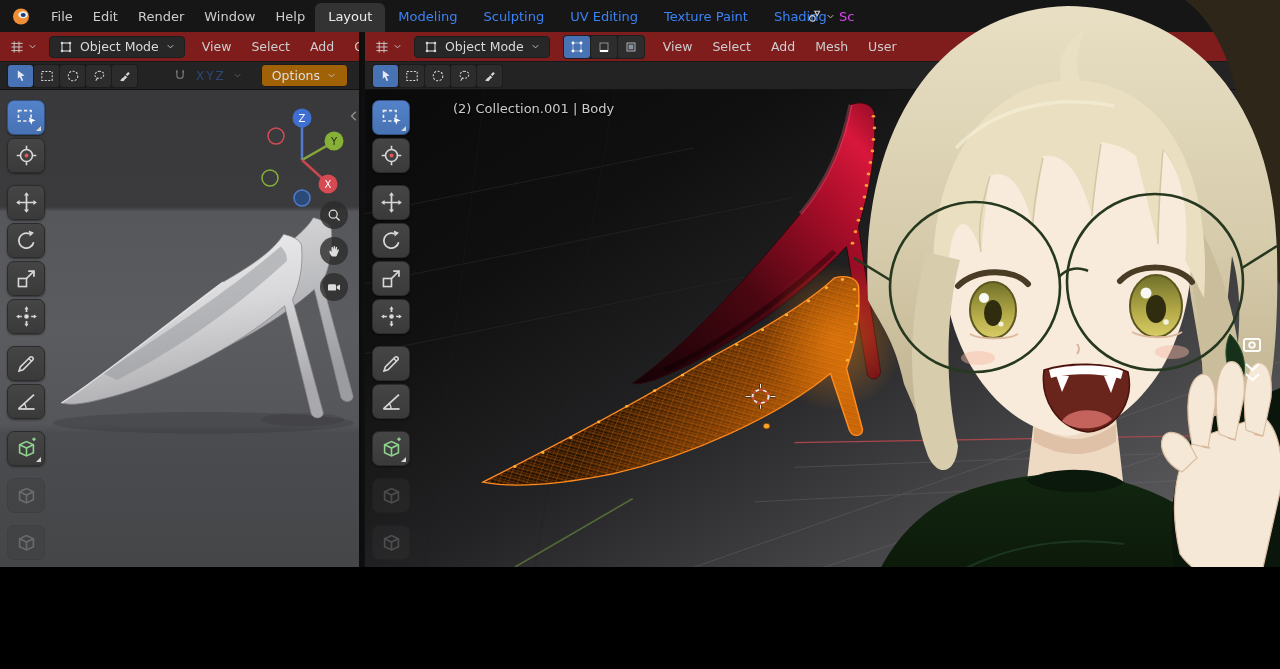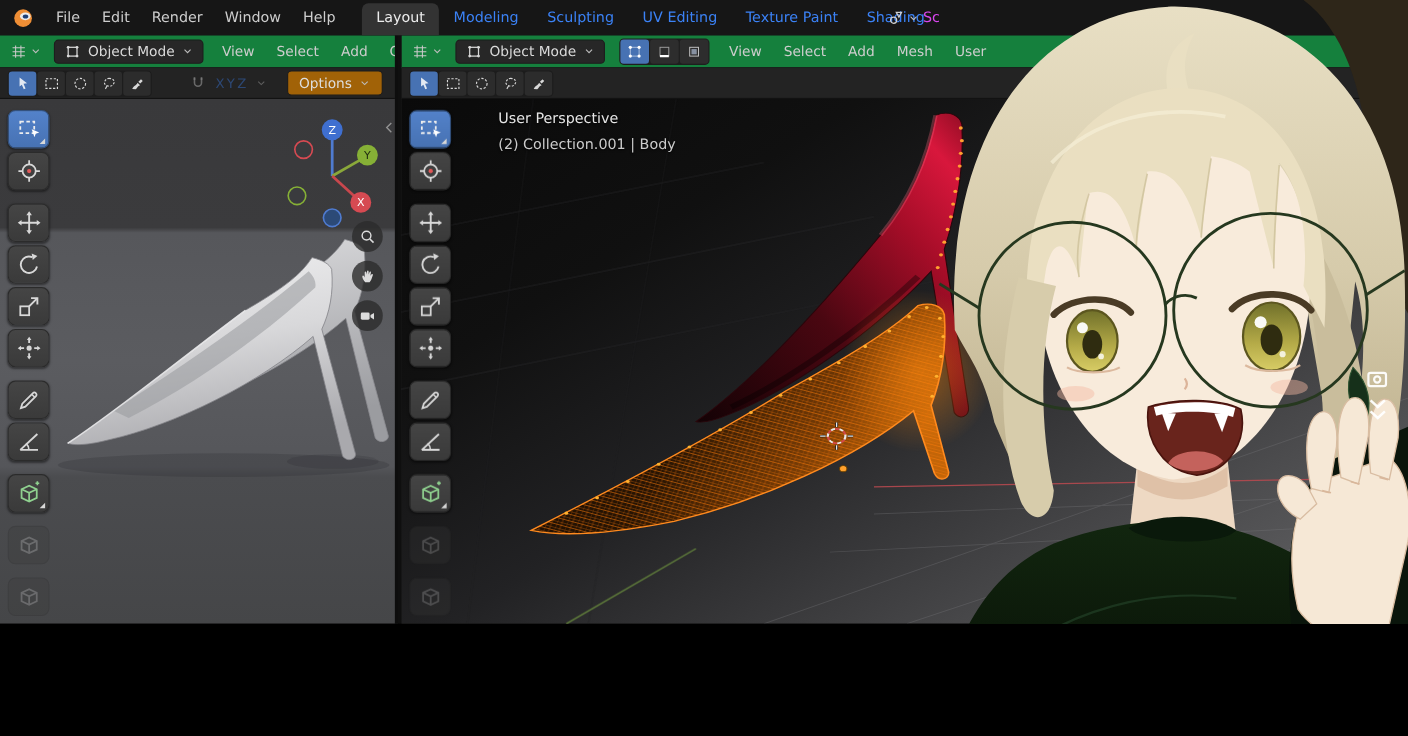--- a/index.html
+++ b/index.html
@@ -6,30 +6,30 @@
   html,body{width:1280px;height:669px;overflow:hidden;background:#000;
     font-family:"DejaVu Sans","Liberation Sans",sans-serif;}
   .screen{position:relative;width:1280px;height:567px;background:#0f0f0f;overflow:hidden}
 
   
   .topbar{position:absolute;top:0;left:0;width:100%;height:32px;background:#161616;
     display:flex;align-items:center;color:#cfcfcf;font-size:13px;z-index:10}
   .logo{width:22px;height:22px;margin:0 9px 0 10px;flex:0 0 auto}
   .menus{display:flex;align-items:center}
   .menu-item{padding:5px 10px;border-radius:4px;color:#cdcdcd;cursor:default;white-space:nowrap}
-  .tabs{display:flex;align-items:flex-end;height:32px;margin-left:14px}
+  .tabs{display:flex;align-items:flex-end;height:32px;margin-left:0}
   .tab{padding:6px 13px 8px;font-size:13px;color:#3b82f6;border-radius:6px 6px 0 0;white-space:nowrap}
   .tab.active{background:#333333;color:#ececec}
   .scene-widget{position:absolute;left:806px;top:0;height:32px;display:flex;align-items:center;gap:3px;color:#d946ef}
 
   
   .vp{position:absolute;top:32px;bottom:0;overflow:hidden;background:#1b1b1b}
   .vp-left{left:0;width:362px;border-right:3px solid #0d0d0d}
   .vp-right{left:365px;right:0}
-  .vp-header{height:30px;background:#15803d;border-bottom:1px solid #191919;display:flex;
+  .vp-header{height:30px;background:#7f1d1d;border-bottom:1px solid #191919;display:flex;
     align-items:center;gap:2px;padding:0 5px;font-size:12.5px;color:#dadada;position:relative;z-index:5}
   .vp-toolrow{height:28px;background:#232323;border-bottom:1px solid #121212;display:flex;
     align-items:center;gap:10px;padding:0 7px;position:relative;z-index:5}
   .canvas{position:absolute;top:58px;left:0;right:0;bottom:0;overflow:hidden}
   .canvas-left{background:linear-gradient(180deg,#39393b 0%,#3b3b3d 24.5%,#56575b 25.5%,#5b5c60 50%,#55565a 70%,#4b4c4f 72%,#454648 100%)}
   .canvas-right{background:linear-gradient(148deg,#0a0a0a 0%,#101010 25%,#222224 48%,#3d3d3f 68%,#58585a 88%,#626264 100%)}
   .scene-svg{position:absolute;inset:0;width:100%;height:100%}
 
   
   .hdr-btn{display:flex;align-items:center;gap:2px;padding:2px 4px;border-radius:4px}
@@ -623,21 +623,20 @@
         <circle cx="402" cy="408" r="3.4" fill="#ffa12d" stroke="#6b4100" stroke-width="1"></circle>
         <g transform="translate(396,372)">
           <circle r="8" fill="none" stroke="#e8e8e8" stroke-width="2" stroke-dasharray="4 4"></circle>
           <circle r="8" fill="none" stroke="#d24848" stroke-width="2" stroke-dasharray="4 4" stroke-dashoffset="4"></circle>
           <path d="M0 -15 V-10 M0 10 V15 M-15 0 H-10 M10 0 H15" stroke="#1a1a1a" stroke-width="2.6"></path>
           <path d="M0 -15 V-10 M0 10 V15 M-15 0 H-10 M10 0 H15" stroke="#e8e8e8" stroke-width="1.2"></path>
         </g>
       </svg>
 
       <div class="vp-overlay-text">
-        <div>User Perspective</div>
         <div class="sub">(2) Collection.001 | Body</div>
       </div>
 
       <div class="toolbar" id="toolbar-right">
           <button class="tool active has-sub">
             <span class="icn t">
               <svg viewBox="0 0 20 20">
                 <rect x="3" y="4" width="11" height="9" fill="none" stroke="#eeeeee" stroke-width="1.4" stroke-dasharray="2.8 2"></rect>
                 <path d="M12 10 L18 12.6 L15.2 13.5 L14.2 16.3 Z" fill="#ffffff"></path>
               </svg>

